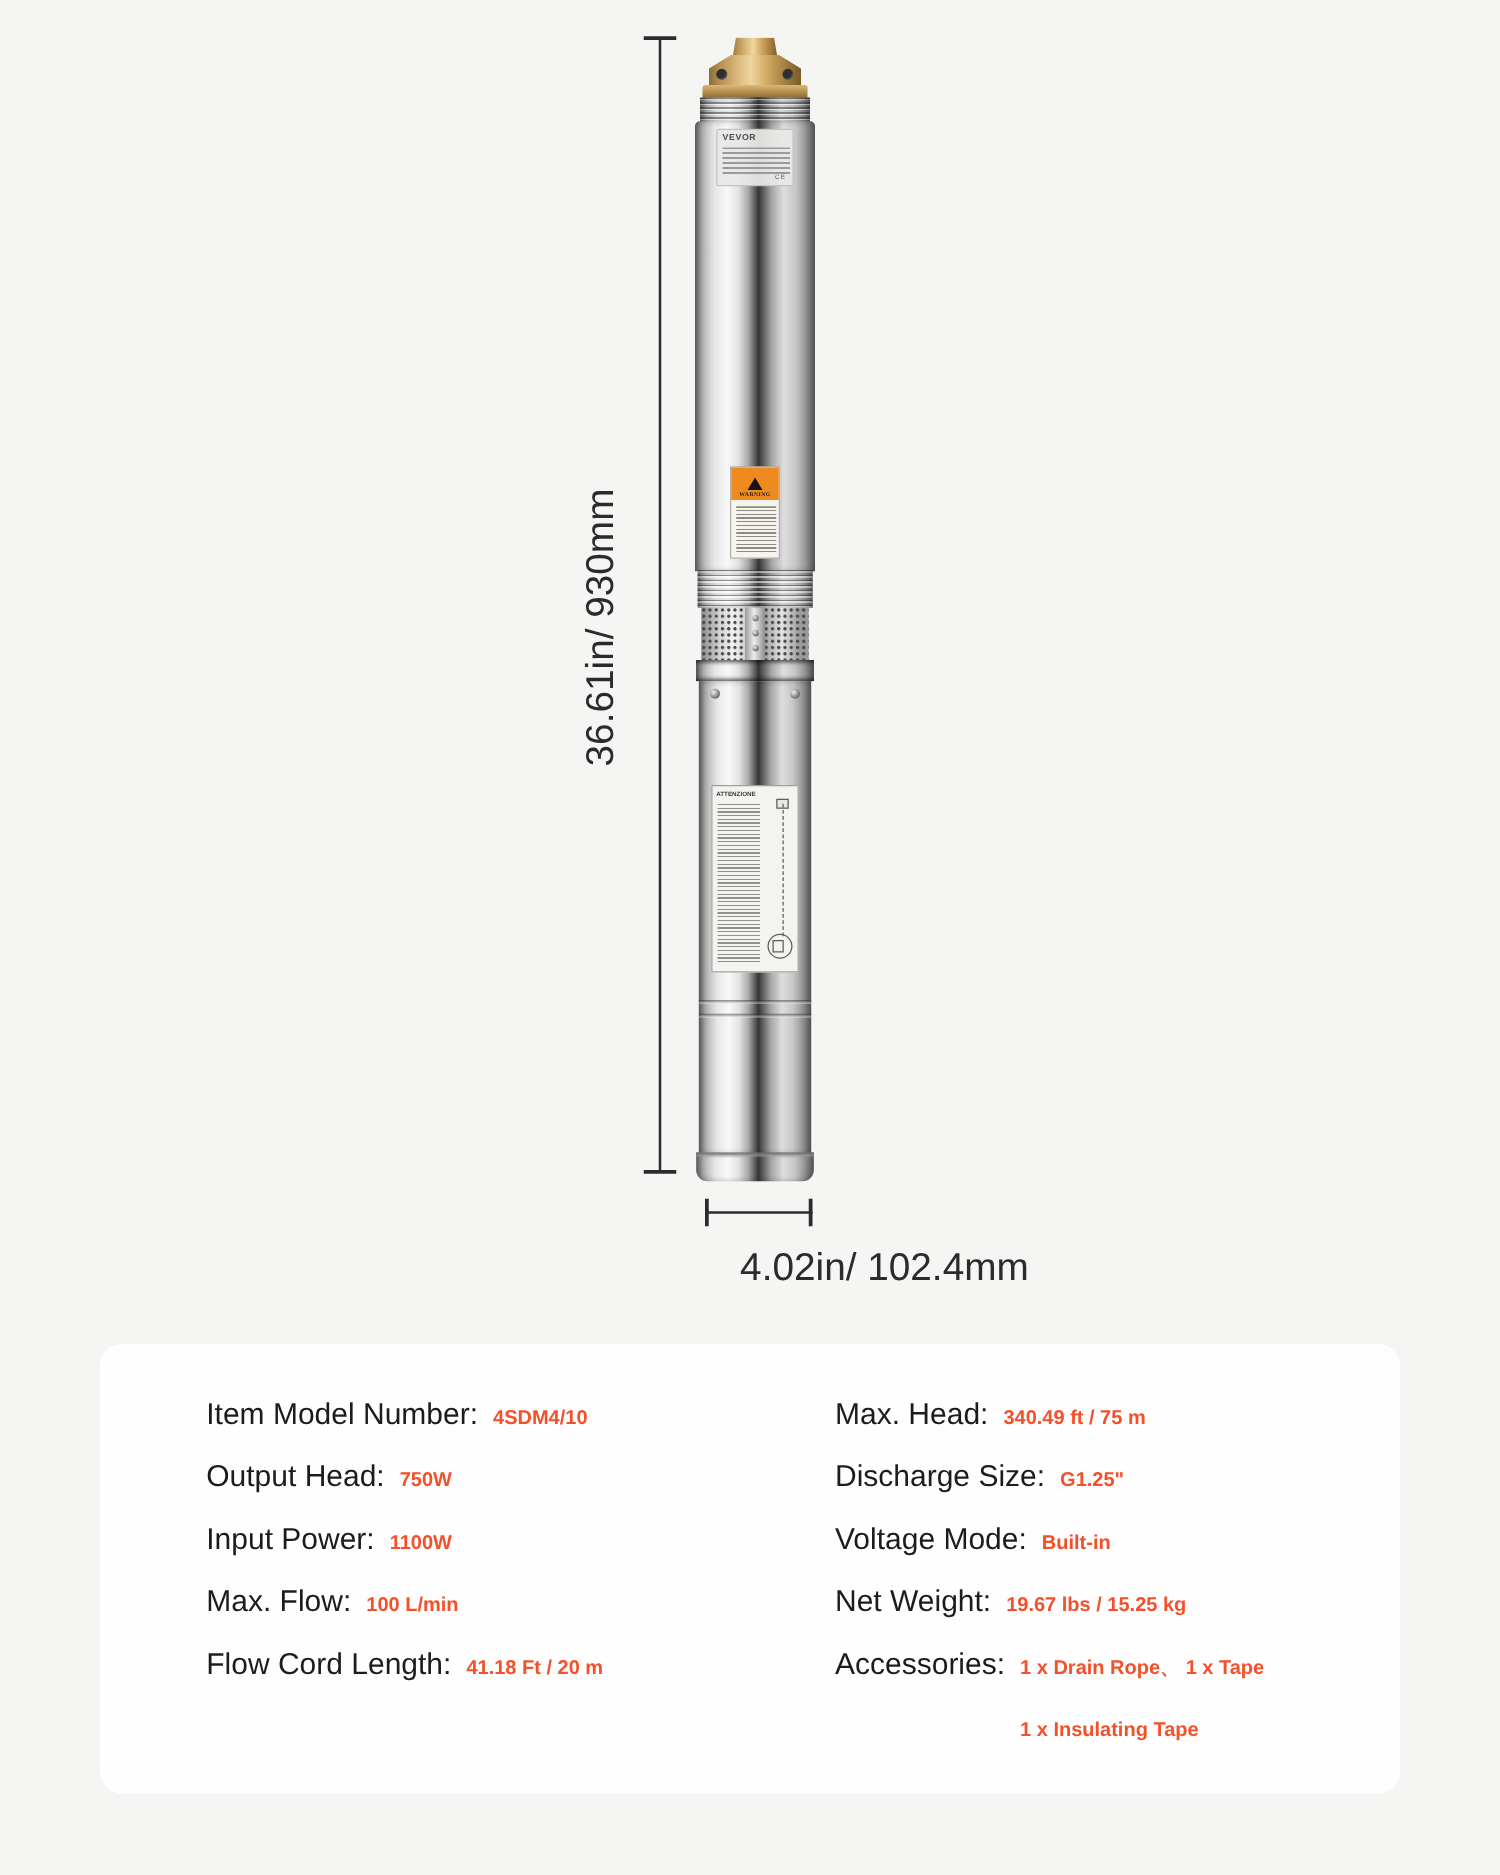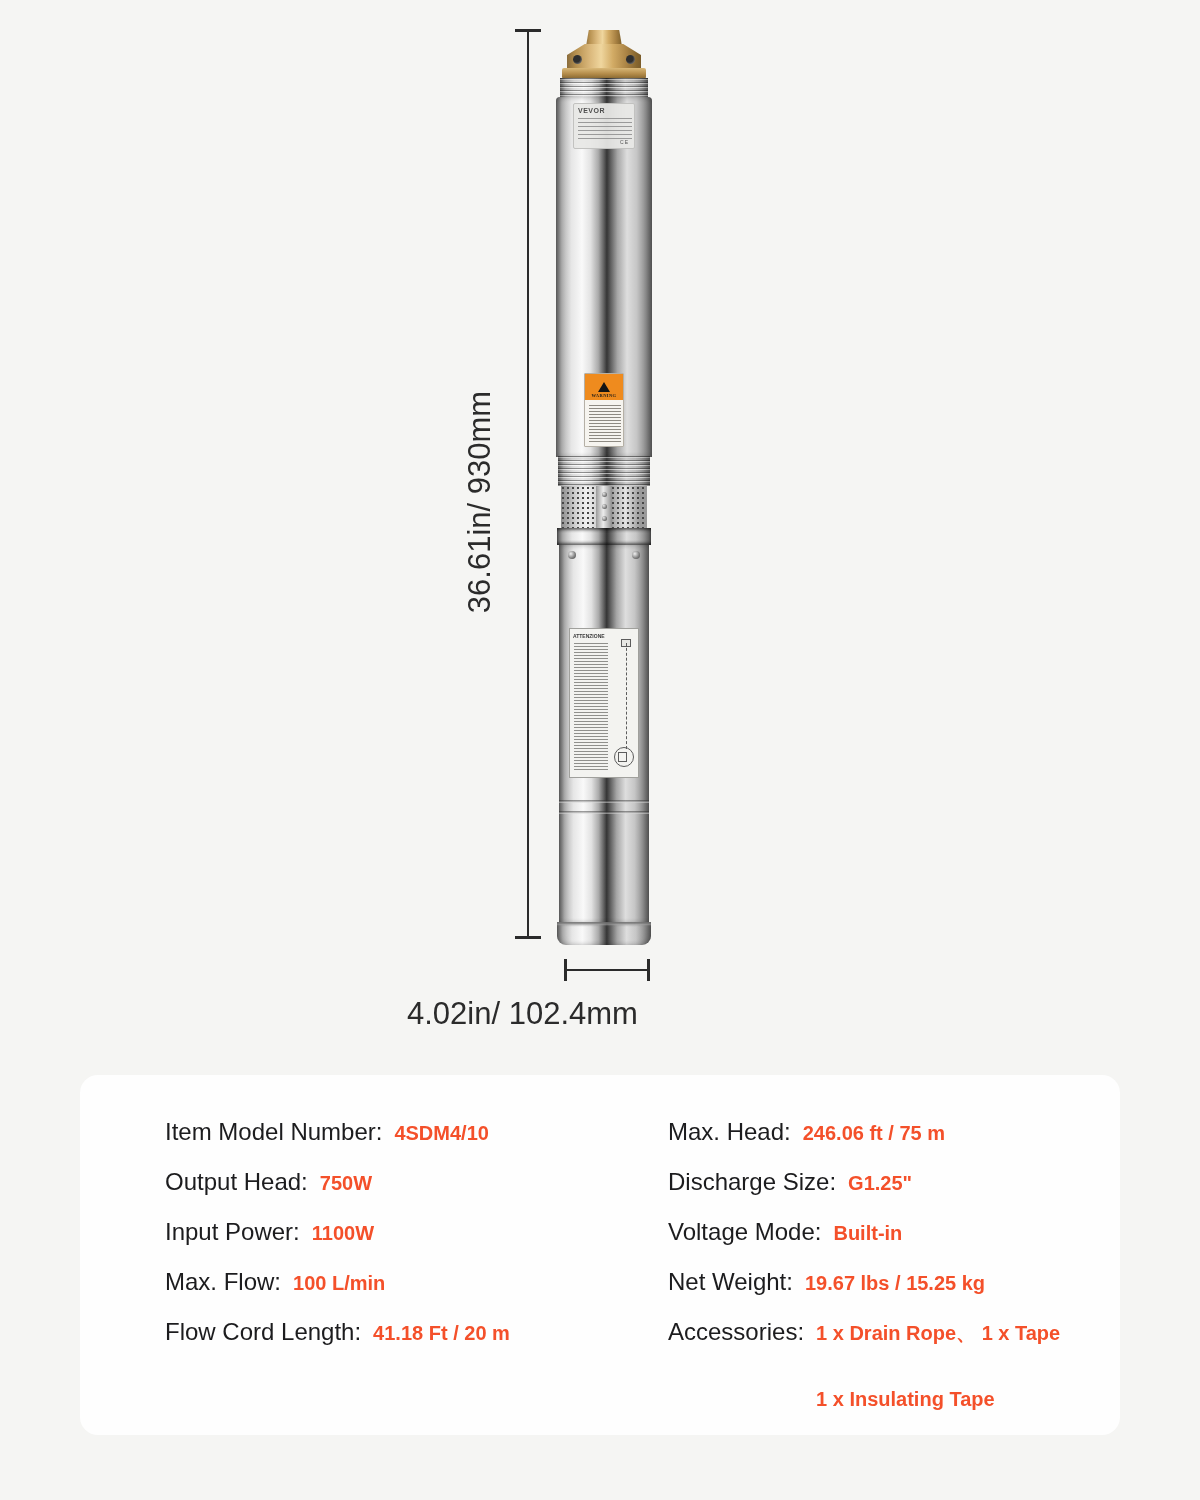--- a/index.html
+++ b/index.html
@@ -106,31 +106,31 @@
   
   .dim{position:absolute; background:#2b2b2b;}
   .vline{left:527px; top:30px; width:2px; height:908px;}
   .vcap-t{left:515px; top:29px; width:26px; height:3px;}
   .vcap-b{left:515px; top:936px; width:26px; height:3px;}
   .hline{left:565px; top:969px; width:85px; height:2px;}
   .hcap-l{left:564px; top:959px; width:3px; height:22px;}
   .hcap-r{left:647px; top:959px; width:3px; height:22px;}
   .dim-text{position:absolute; color:#2b2b2b; font-size:31px; white-space:nowrap;}
   .vtext{left:320px; top:484px; width:320px; text-align:center; transform:rotate(-90deg);}
-  .htext{left:407px; top:996px; width:400px; text-align:left;}
+  .htext{left:423px; top:996px; width:400px; text-align:right;}
 
   
   .panel{position:absolute; left:80px; top:1075px; width:1040px; height:360px;
          background:#fefefe; border-radius:18px;}
   .col{position:absolute; top:43px; display:flex; flex-direction:column; gap:26px;}
   .col-left{left:85px;} .col-right{left:588px;justify-content:space-between;}
   .spec-row{display:flex; align-items:baseline; height:24px; white-space:nowrap;}
   .lbl{font-size:24px; color:#1c1c1e;}
-  .val{font-size:20px; font-weight:bold; color:#f4502a; margin-left:12px;}
-  .val-multi{display:inline-flex; flex-direction:column; gap:42px;}
+  .val{font-size:16px; font-weight:bold; color:#f4502a; margin-left:12px;}
+  .val-multi{display:inline-flex; flex-direction:column; gap:26px;}
   .val-multi span{display:block; height:24px; line-height:24px;}
 </style>
 </head>
 <body>
 
 <div class="canvas">
 
   <div class="pump">
     <div class="hex brass"></div>
     <div class="plate brass">
@@ -215,21 +215,21 @@
       </div>
       <div class="spec-row">
         <span class="lbl">Flow Cord Length:</span>
         <span class="val">41.18 Ft / 20 m</span>
       </div>
     </div>
 
     <div class="col col-right">
       <div class="spec-row">
         <span class="lbl">Max. Head:</span>
-        <span class="val">246.06 ft / 75 m</span>
+        <span class="val">340.49 ft / 75 m</span>
       </div>
       <div class="spec-row">
         <span class="lbl">Discharge Size:</span>
         <span class="val">G1.25"</span>
       </div>
       <div class="spec-row">
         <span class="lbl">Voltage Mode:</span>
         <span class="val">Built-in</span>
       </div>
       <div class="spec-row">

